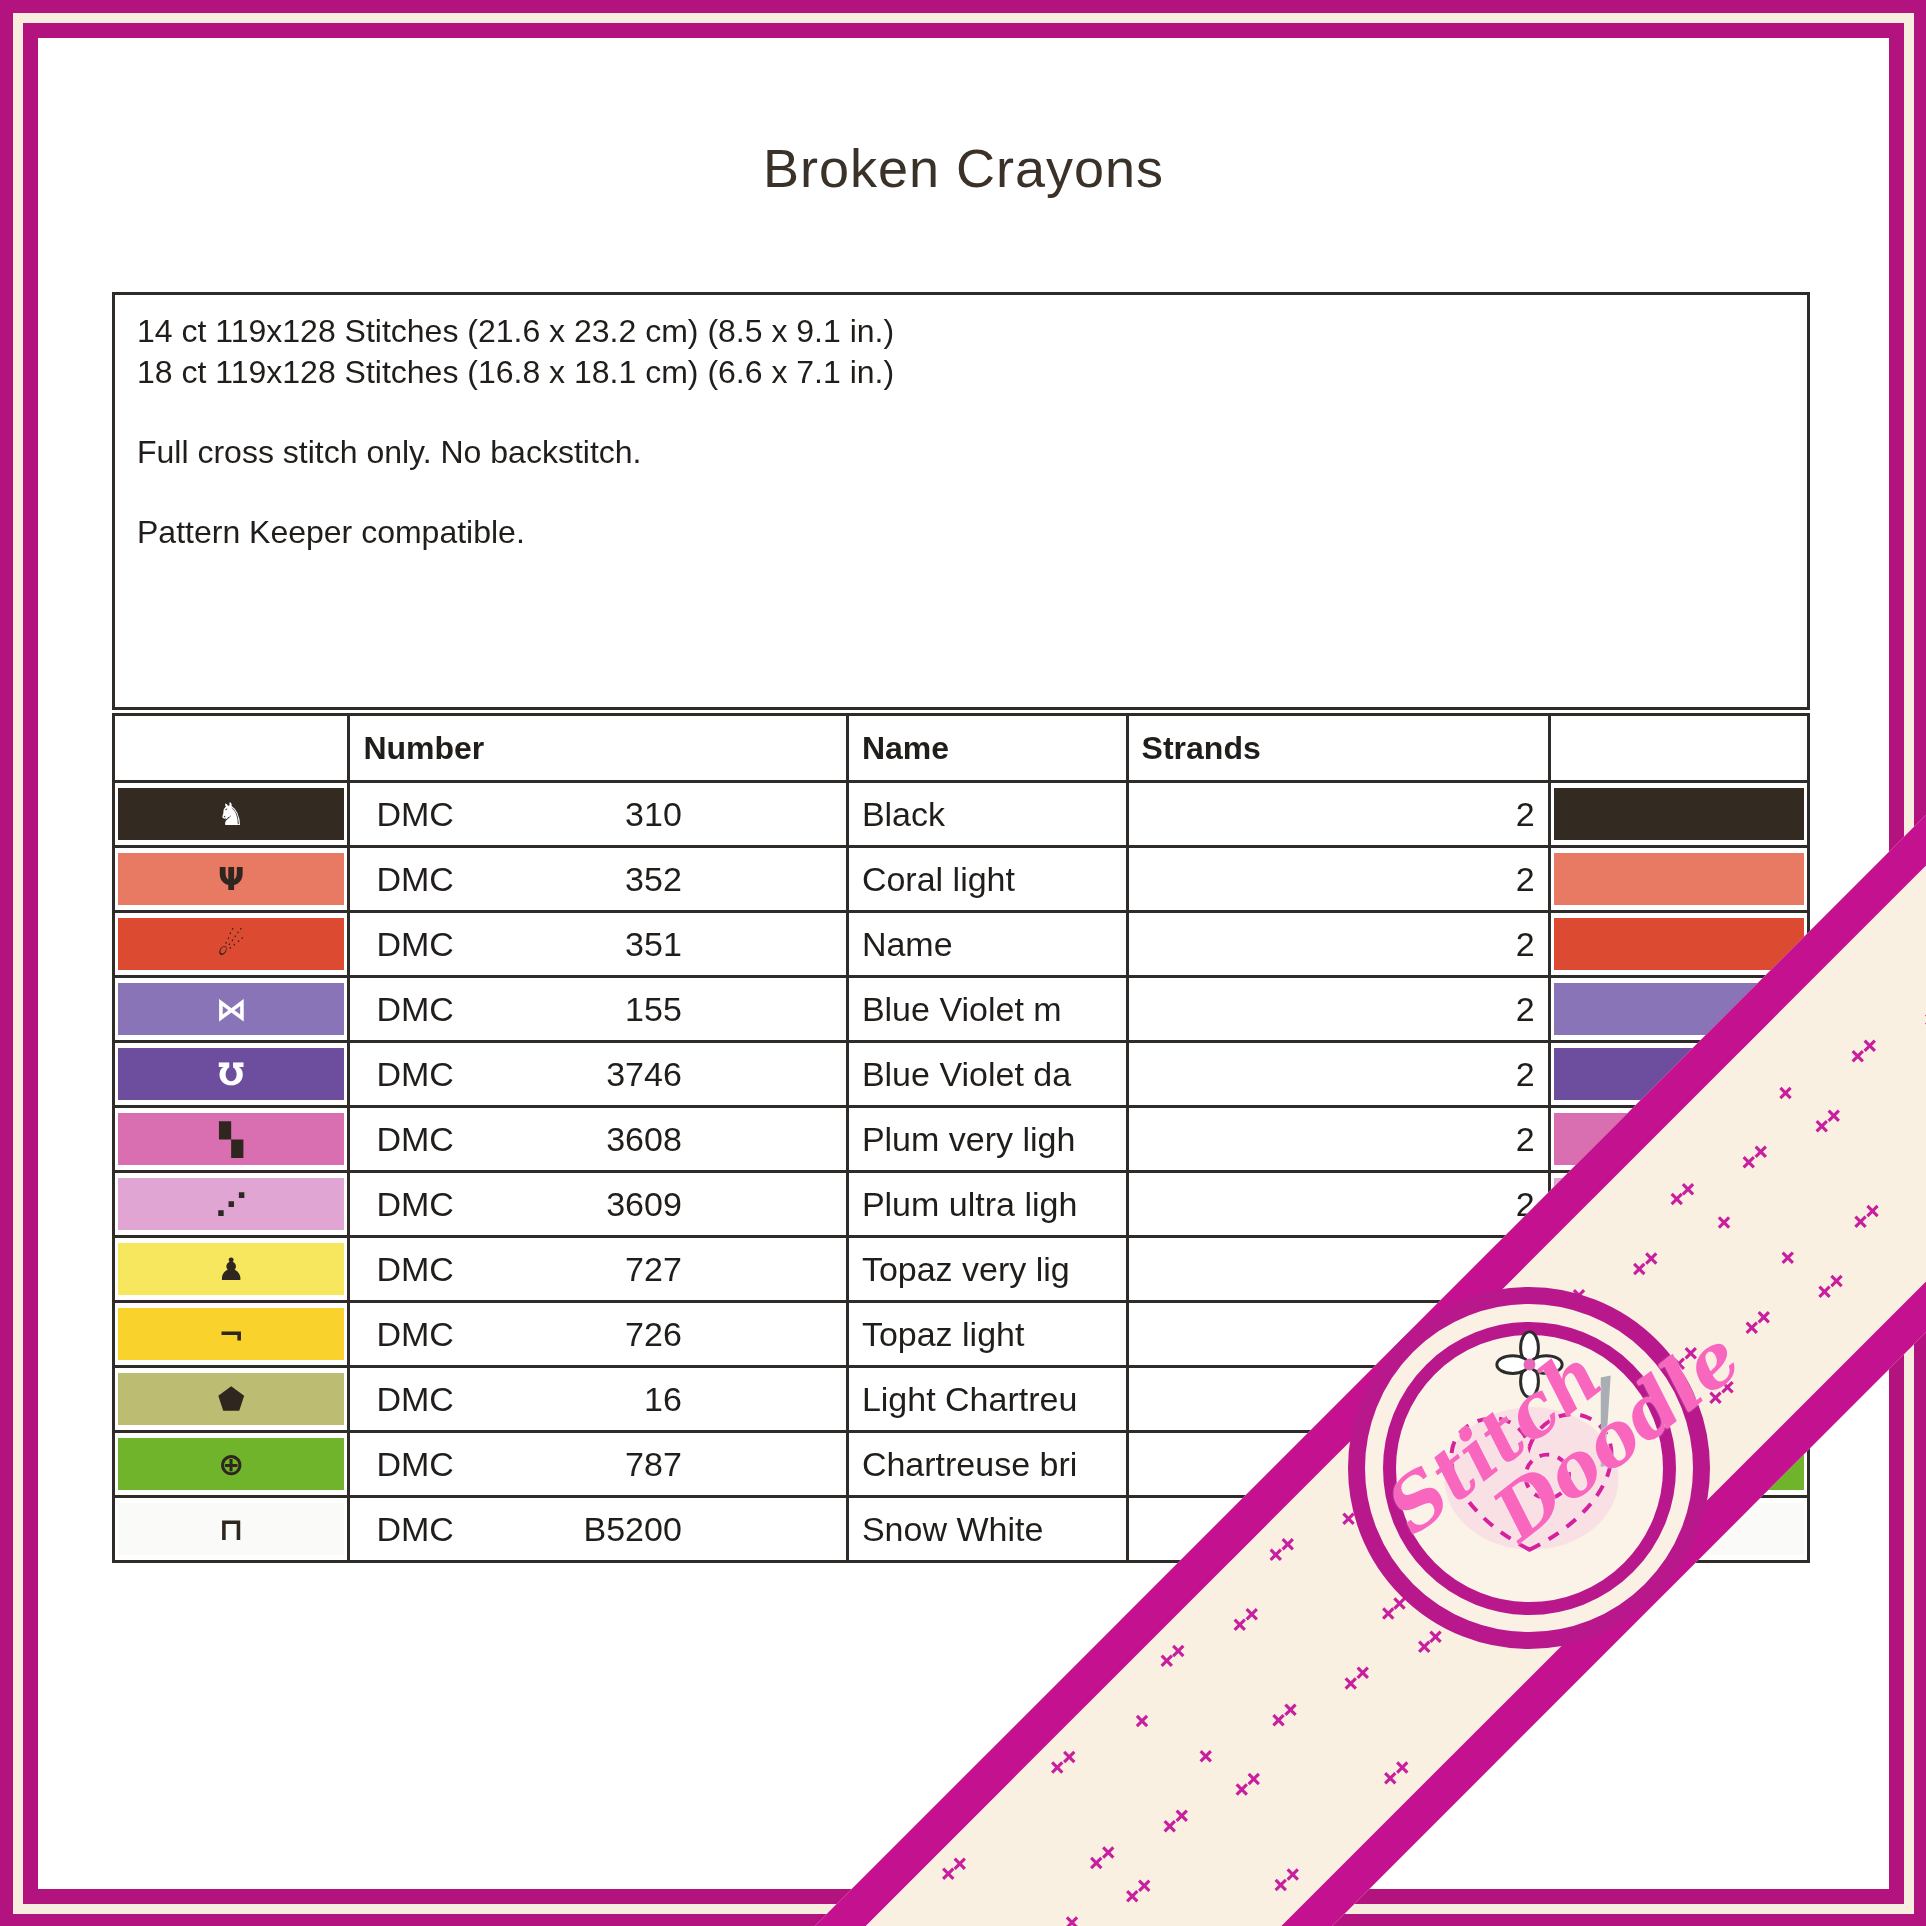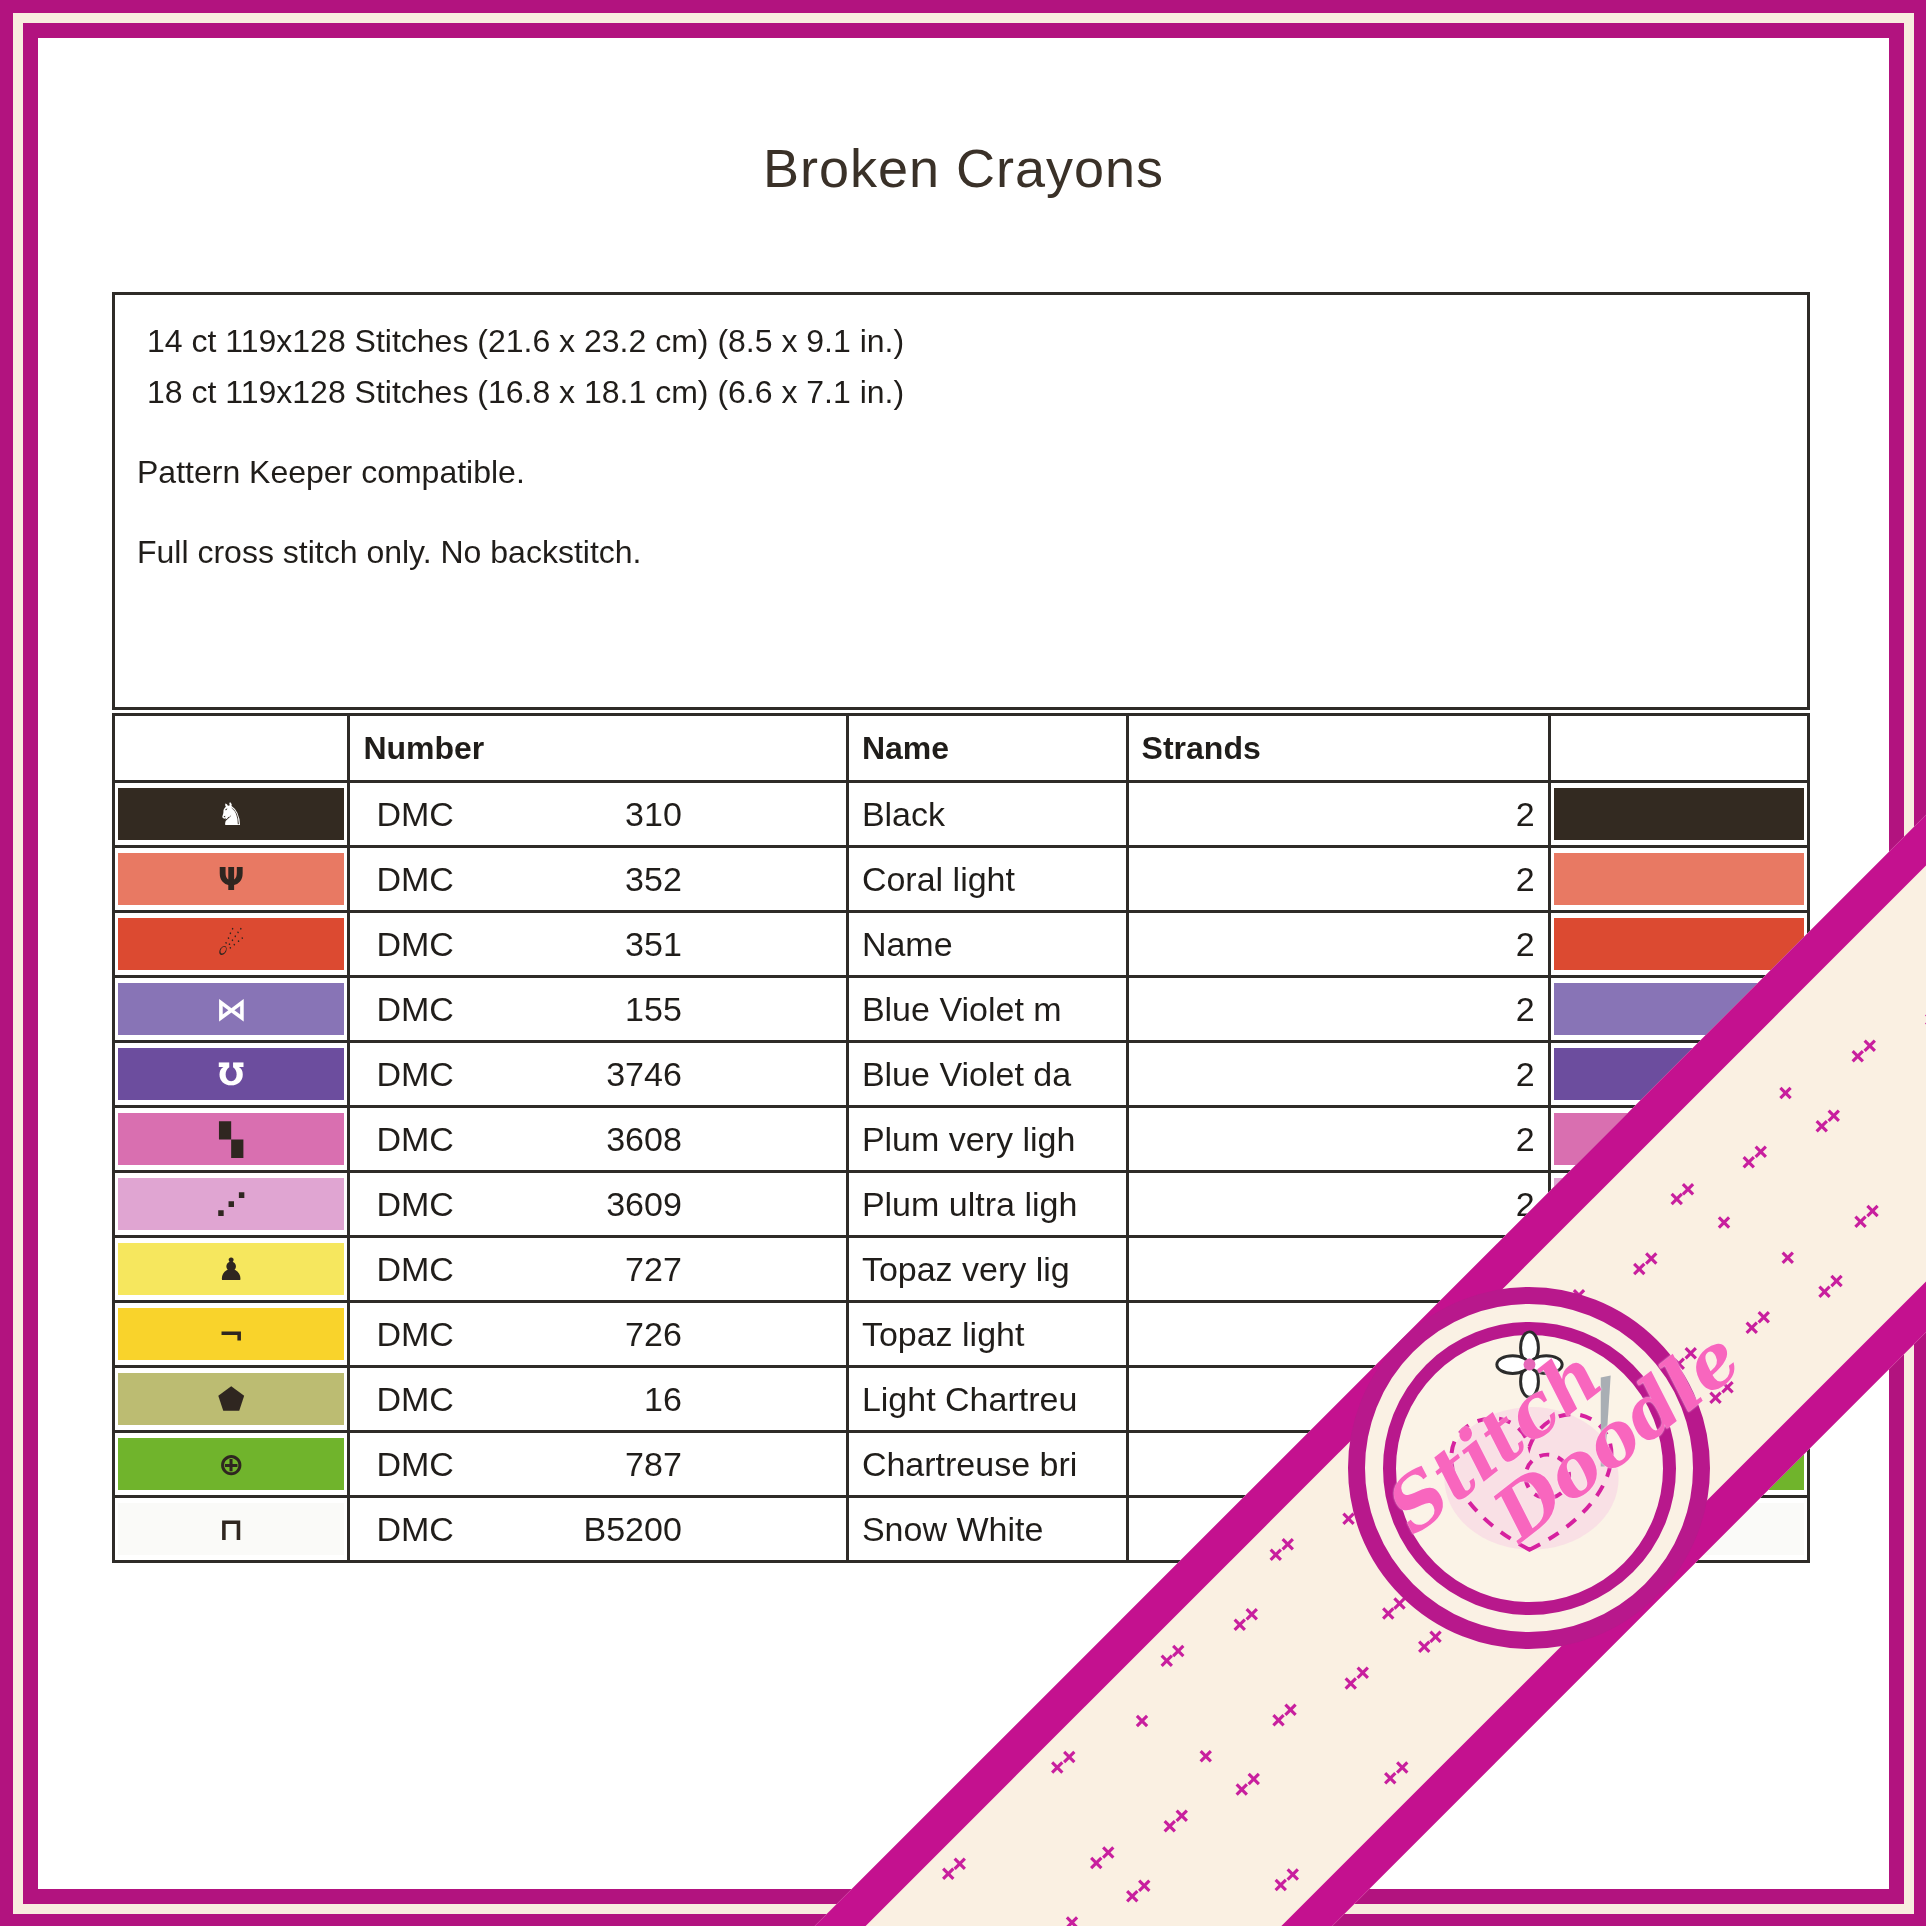--- a/index.html
+++ b/index.html
@@ -22,21 +22,21 @@
   }
 
   
   .info-box{
     position:absolute;left:112px;top:292px;width:1698px;height:418px;
     border:3px solid #2E2B28;box-sizing:border-box;
     padding:16px 0 0 22px;font-size:32px;line-height:41px;color:#201d1a;
     z-index:2;background:#fff;
   }
   .info-box p{margin:0 0 39px 0;}
-  .info-box .size-line{margin:10px;}
+  .info-box .size-line{margin:0;}
   .info-box .size-block{margin-bottom:39px;}
 
   
   .thread-table{
     position:absolute;left:112px;top:713px;width:1698px;
     border-collapse:collapse;z-index:2;background:#fff;
     font-size:34px;color:#201d1a;
   }
   .thread-table col.c-sym{width:236px;}
   .thread-table col.c-num{width:499px;}
@@ -103,22 +103,22 @@
 <div class="frame-mid"></div>
 <div class="frame-inner"></div>
 
 <div class="page-title">Broken Crayons</div>
 
 <div class="info-box">
   <div class="size-block">
     <p class="size-line">14 ct 119x128 Stitches (21.6 x 23.2 cm) (8.5 x 9.1 in.)</p>
     <p class="size-line">18 ct 119x128 Stitches (16.8 x 18.1 cm) (6.6 x 7.1 in.)</p>
   </div>
+  <p>Full cross stitch only.  No backstitch.</p>
   <p>Pattern Keeper compatible.</p>
-  <p>Full cross stitch only.  No backstitch.</p>
 </div>
 
 <table class="thread-table">
   <colgroup>
     <col class="c-sym">
       <col class="c-num">
       <col class="c-name">
       <col class="c-str">
       <col class="c-sw">
   </colgroup>

